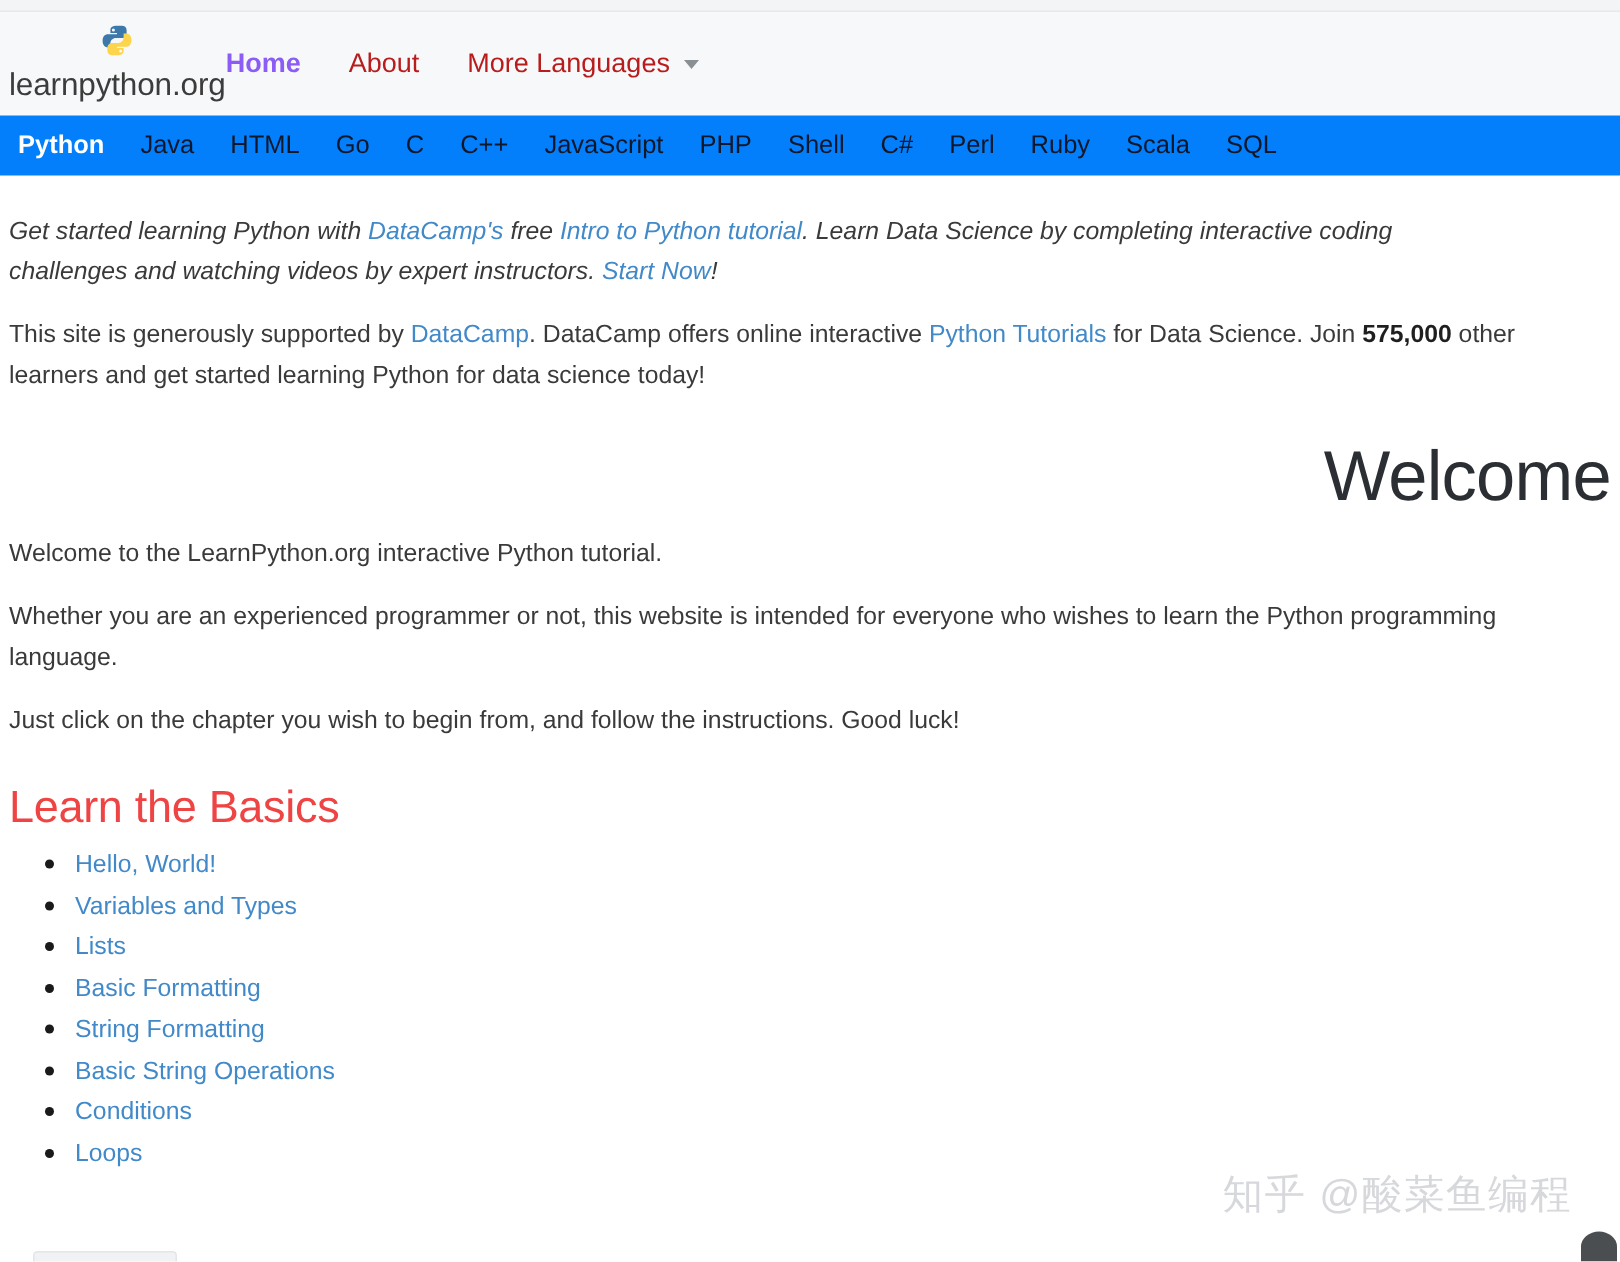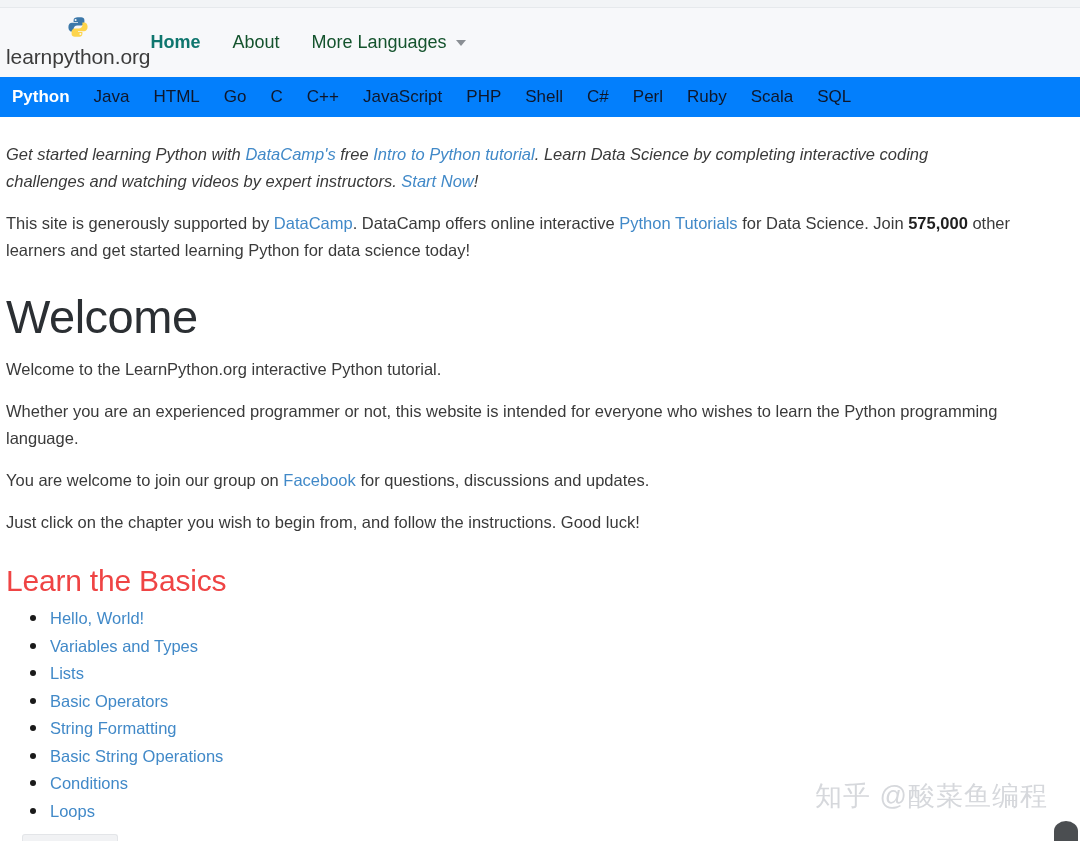--- a/index.html
+++ b/index.html
@@ -57,28 +57,28 @@
   }
 
   .main-nav {
     display: flex;
     align-items: center;
     gap: 32px;
   }
 
   .nav-link {
     font-size: 18px;
-    color: #14532d;
+    color: #b91c1c;
     text-decoration: none;
     white-space: nowrap;
     cursor: pointer;
   }
 
   .nav-link.active {
-    color: #0f766e;
+    color: #8b5cf6;
     font-weight: bold;
   }
 
   .nav-dropdown {
     display: flex;
     align-items: center;
     gap: 9px;
     cursor: pointer;
   }
 
@@ -138,20 +138,21 @@
 
   .bold { font-weight: bold; color: #1f1f1f; }
 
   h1.welcome {
     font-size: 47px;
     font-weight: normal;
     color: #2b2f33;
     letter-spacing: -0.5px;
     margin-top: 28px;
     line-height: 1.05;
+    text-align: right;
   }
 
   h2.section {
     font-size: 30px;
     font-weight: normal;
     color: #ef4444;
     letter-spacing: -0.2px;
     margin-top: 28px;
     line-height: 1.1;
   }
@@ -269,31 +270,30 @@
   <p class="para"><span>Get started learning Python with </span><a class="link" href="#">DataCamp's</a><span> free </span><a class="link" href="#">Intro to Python tutorial</a><span>. Learn Data Science by completing interactive coding challenges and watching videos by expert instructors. </span><a class="link" href="#">Start Now</a><span>!</span></p>
 
   <p class="para"><span>This site is generously supported by </span><a class="link" href="#">DataCamp</a><span>. DataCamp offers online interactive </span><a class="link" href="#">Python Tutorials</a><span> for Data Science. Join </span><span class="bold">575,000</span><span> other learners and get started learning Python for data science today!</span></p>
 
   <h1 class="welcome">Welcome</h1>
 
   <p class="para">Welcome to the LearnPython.org interactive Python tutorial.</p>
 
   <p class="para">Whether you are an experienced programmer or not, this website is intended for everyone who wishes to learn the Python programming language.</p>
 
-  <p class="para"><span>You are welcome to join our group on </span><a class="link" href="#">Facebook</a><span> for questions, discussions and updates.</span></p>
 
   <p class="para">Just click on the chapter you wish to begin from, and follow the instructions. Good luck!</p>
 
   <h2 class="section">Learn the Basics</h2>
 
   <ul class="chapter-list">
     <li><a href="#">Hello, World!</a></li>
     <li><a href="#">Variables and Types</a></li>
     <li><a href="#">Lists</a></li>
-    <li><a href="#">Basic Operators</a></li>
+    <li><a href="#">Basic Formatting</a></li>
     <li><a href="#">String Formatting</a></li>
     <li><a href="#">Basic String Operations</a></li>
     <li><a href="#">Conditions</a></li>
     <li><a href="#">Loops</a></li>
 
   </ul>
 
 </main>
 
 <div class="cut-box"></div>

